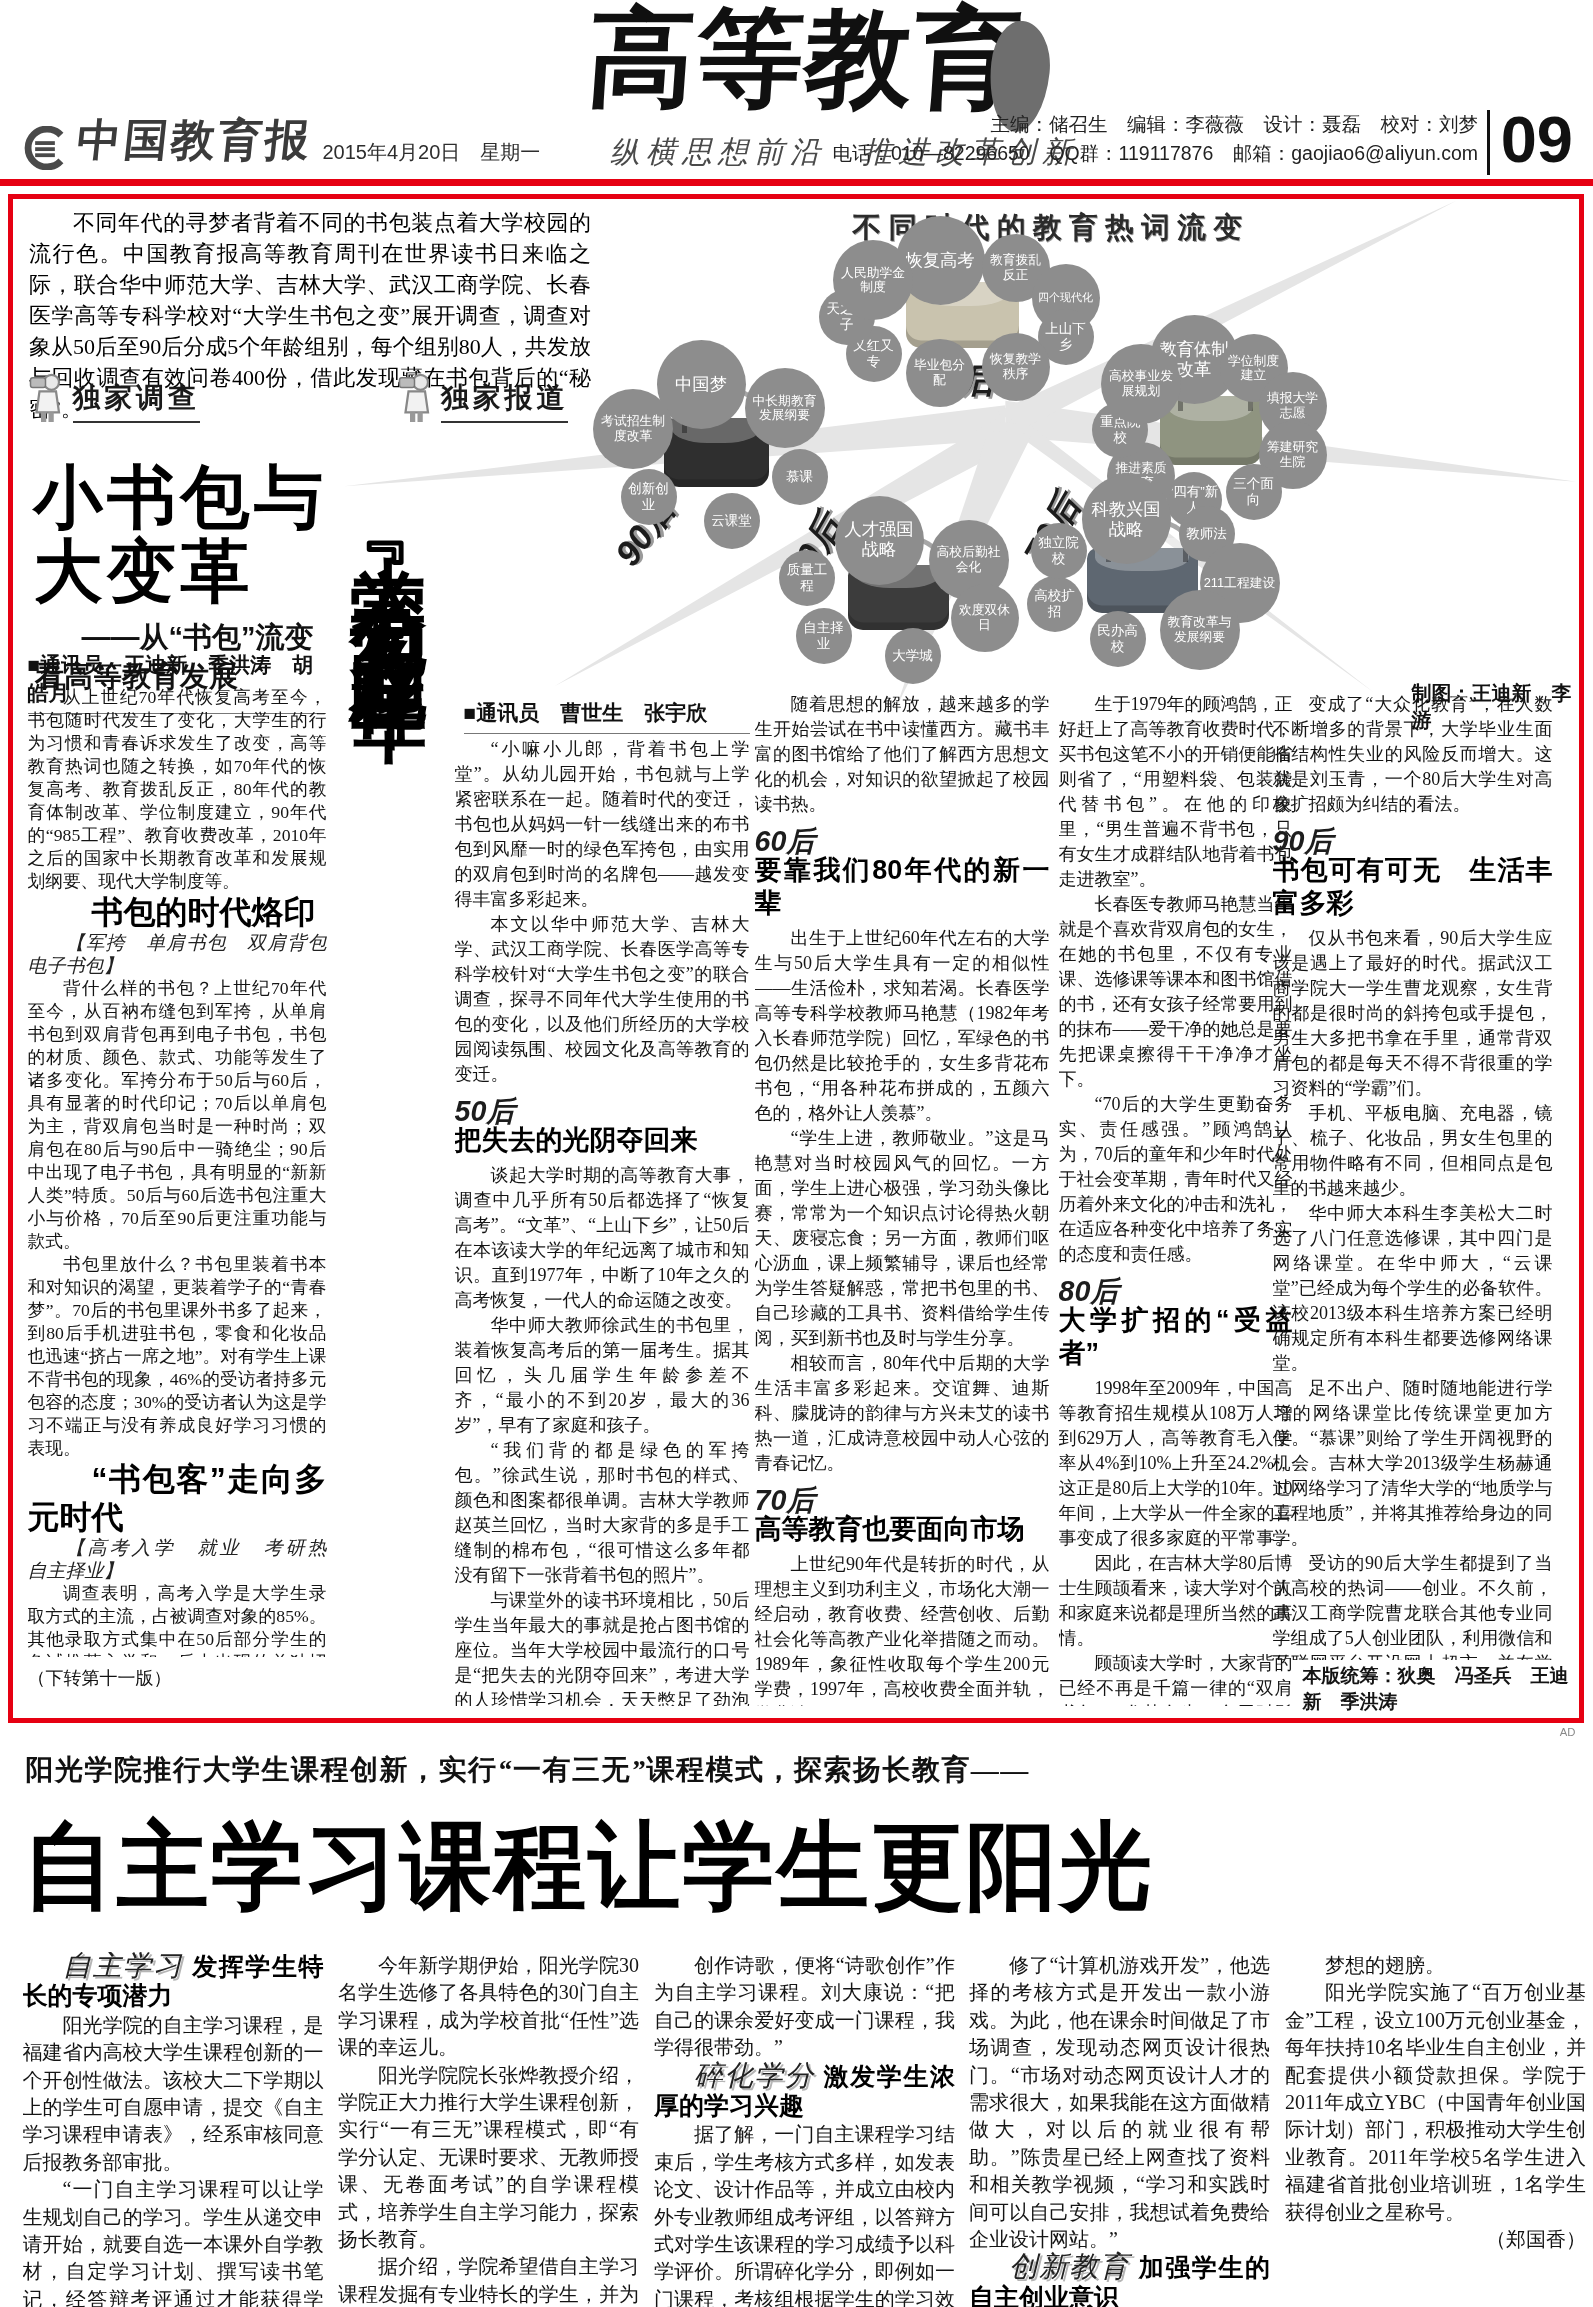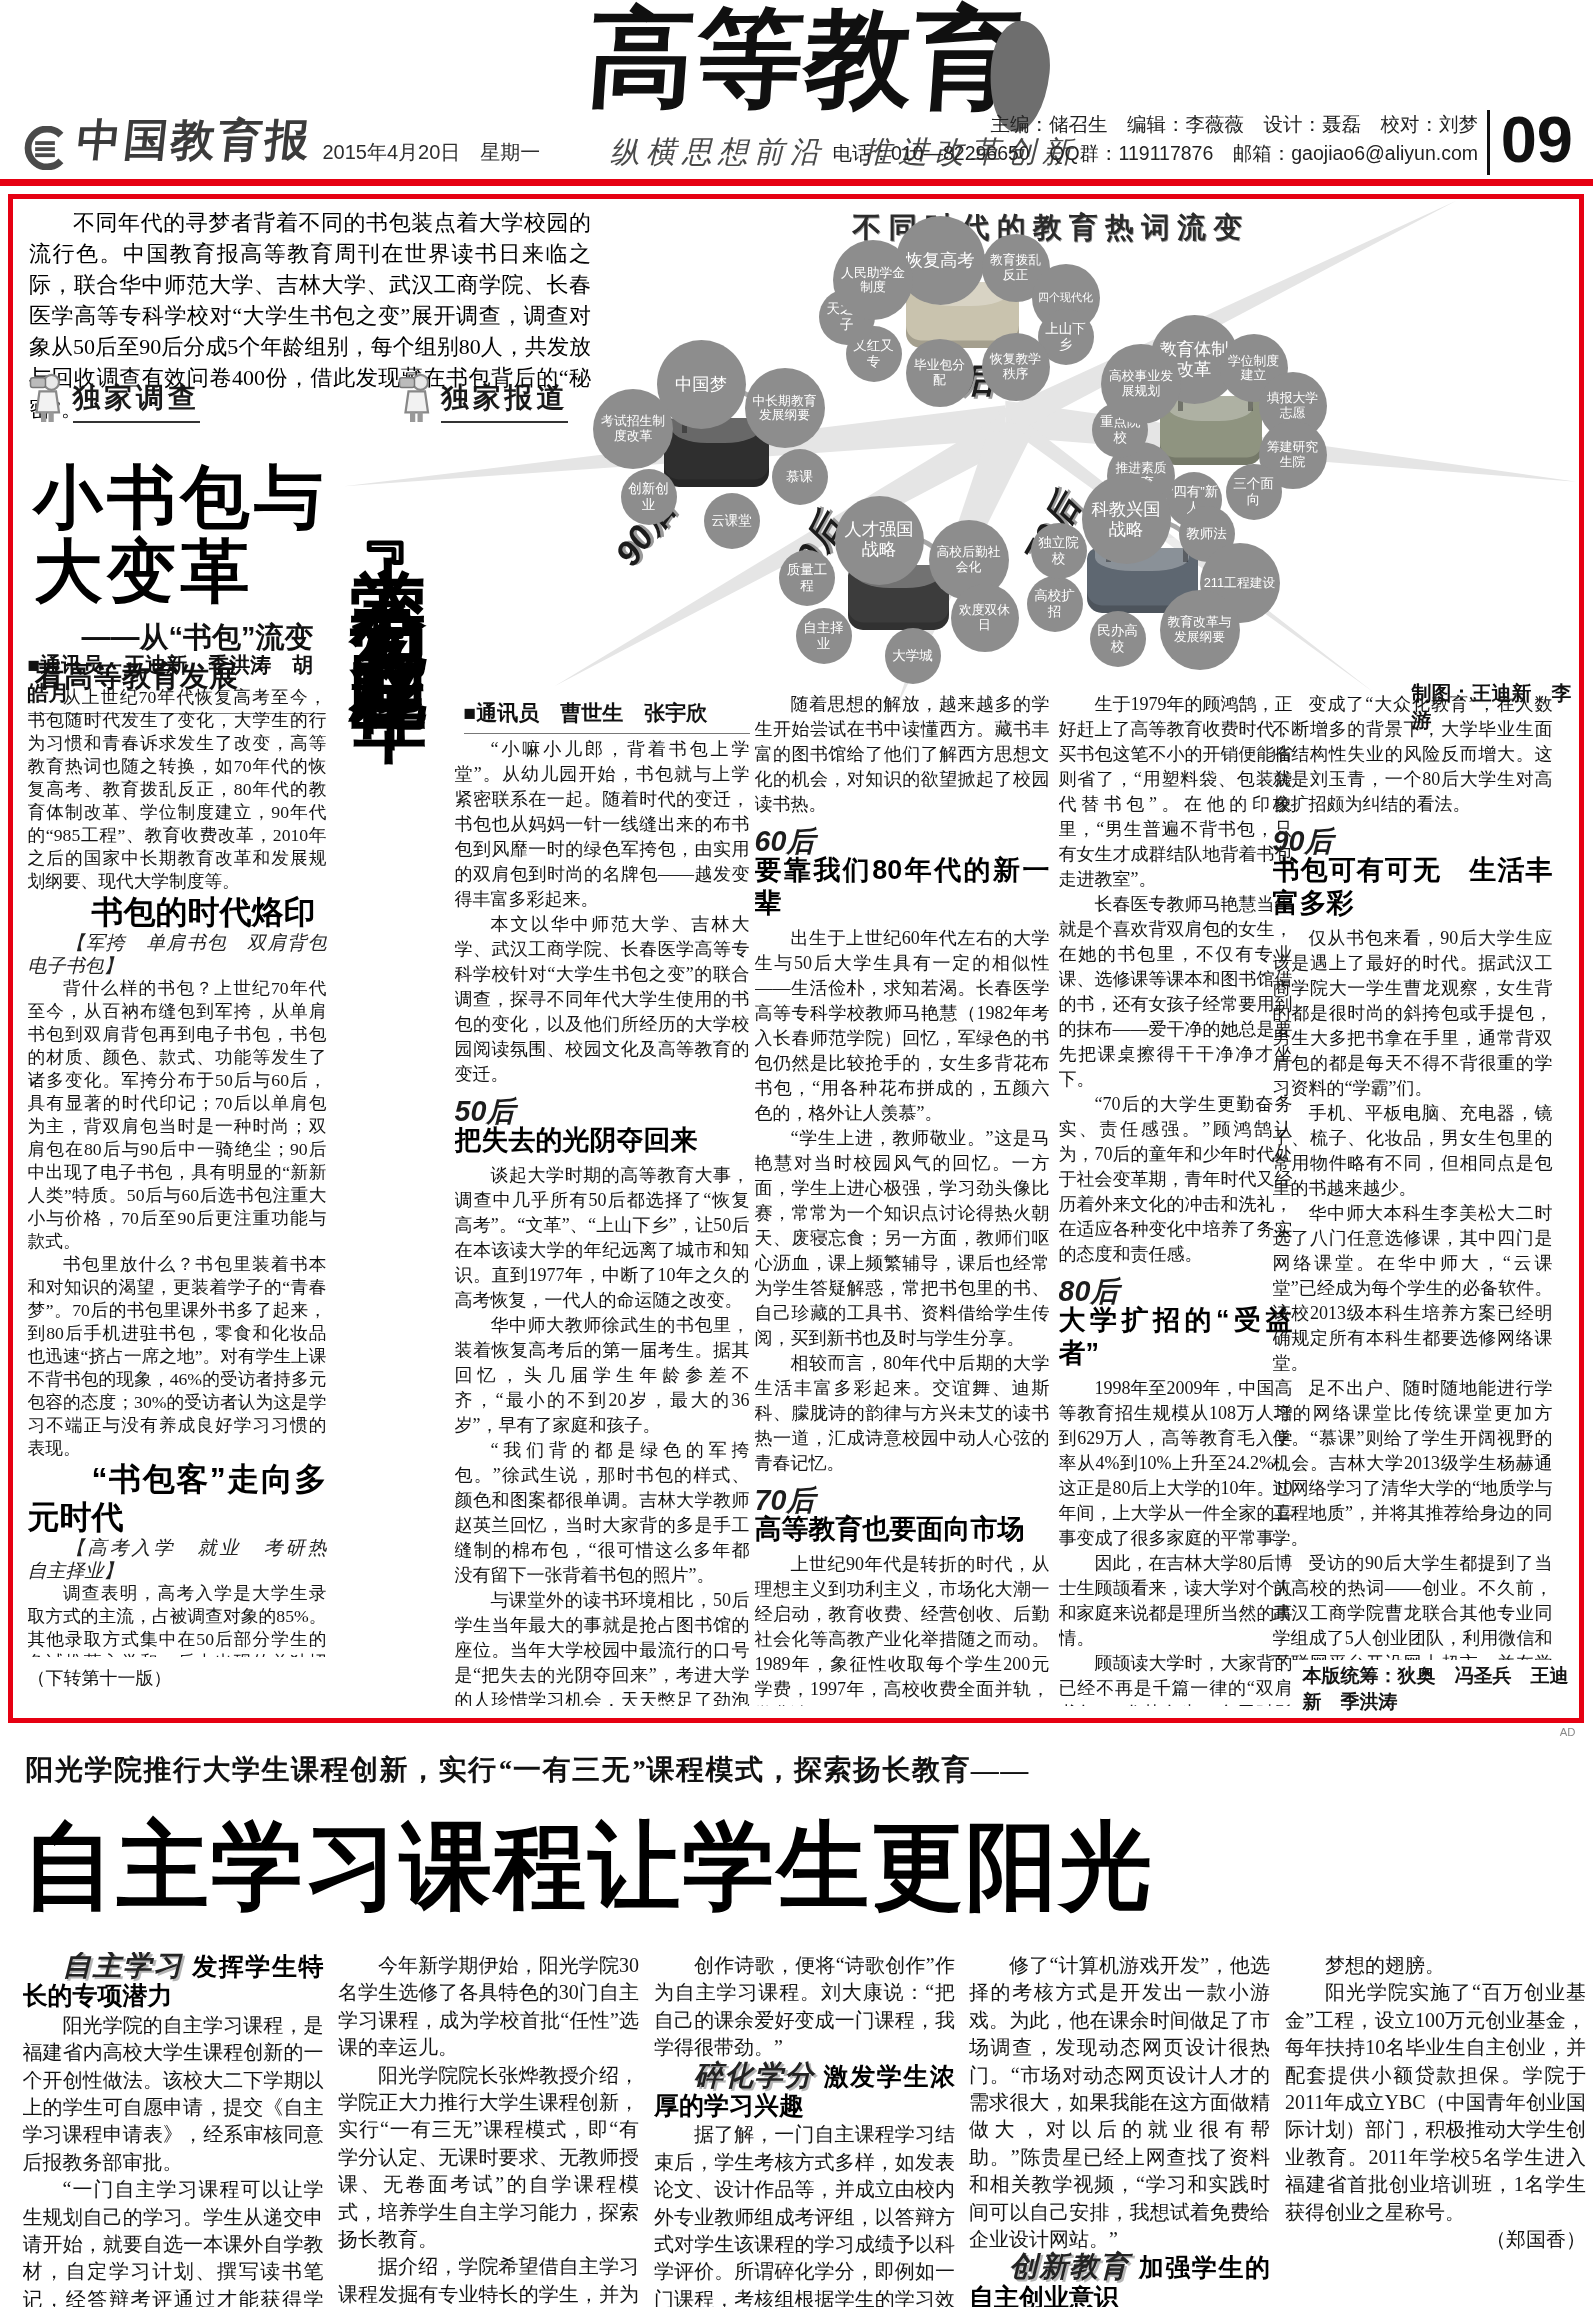--- a/index.html
+++ b/index.html
@@ -66,21 +66,21 @@
   .pan-credit { font-size:19px; }
   .pan-credit b { font-family:"Liberation Sans","DejaVu Sans",sans-serif; }
   .ad-mark { font-family:"Liberation Sans","DejaVu Sans",sans-serif; font-size:11.3px; color:#888; }
 
   
   .kicker { font-size:28px; font-weight:600; letter-spacing:1.5px; color:#111; font-style:oblique 6deg; }
   .big-headline { font-weight:900; font-size:92px; letter-spacing:2.3px; color:#000; transform:scaleY(1.04); transform-origin:left top; white-space:nowrap; }
   .b-col { position:absolute; width:301px; font-size:20px; line-height:27.4px; text-align:justify; overflow:hidden; }
   .b-col p { margin:0; text-indent:2em; }
   .b-tag-row { text-indent:0; margin:3px 0 6px; }
-  .b-tag { font-family:"Liberation Sans","DejaVu Sans",sans-serif; font-weight:700; font-style:italic; font-size:28.6px; color:#222; text-shadow:2.3px 2.3px 0 #b5b5b5; margin-right:9px; }
+  .b-tag { font-family:"Liberation Sans","DejaVu Sans",sans-serif; font-weight:400; font-style:italic; font-size:28.6px; color:#222; text-shadow:2.3px 2.3px 0 #b5b5b5; margin-right:9px; }
   .b-tag-title { font-family:"Liberation Sans","DejaVu Sans",sans-serif; font-weight:900; font-size:25px; color:#000; }
   .b-credit { text-align:right; text-indent:0; }
   .icon-svg { display:block; }
 </style>
 </head>
 <body>
 
 <div class="page">
 
   <header>

